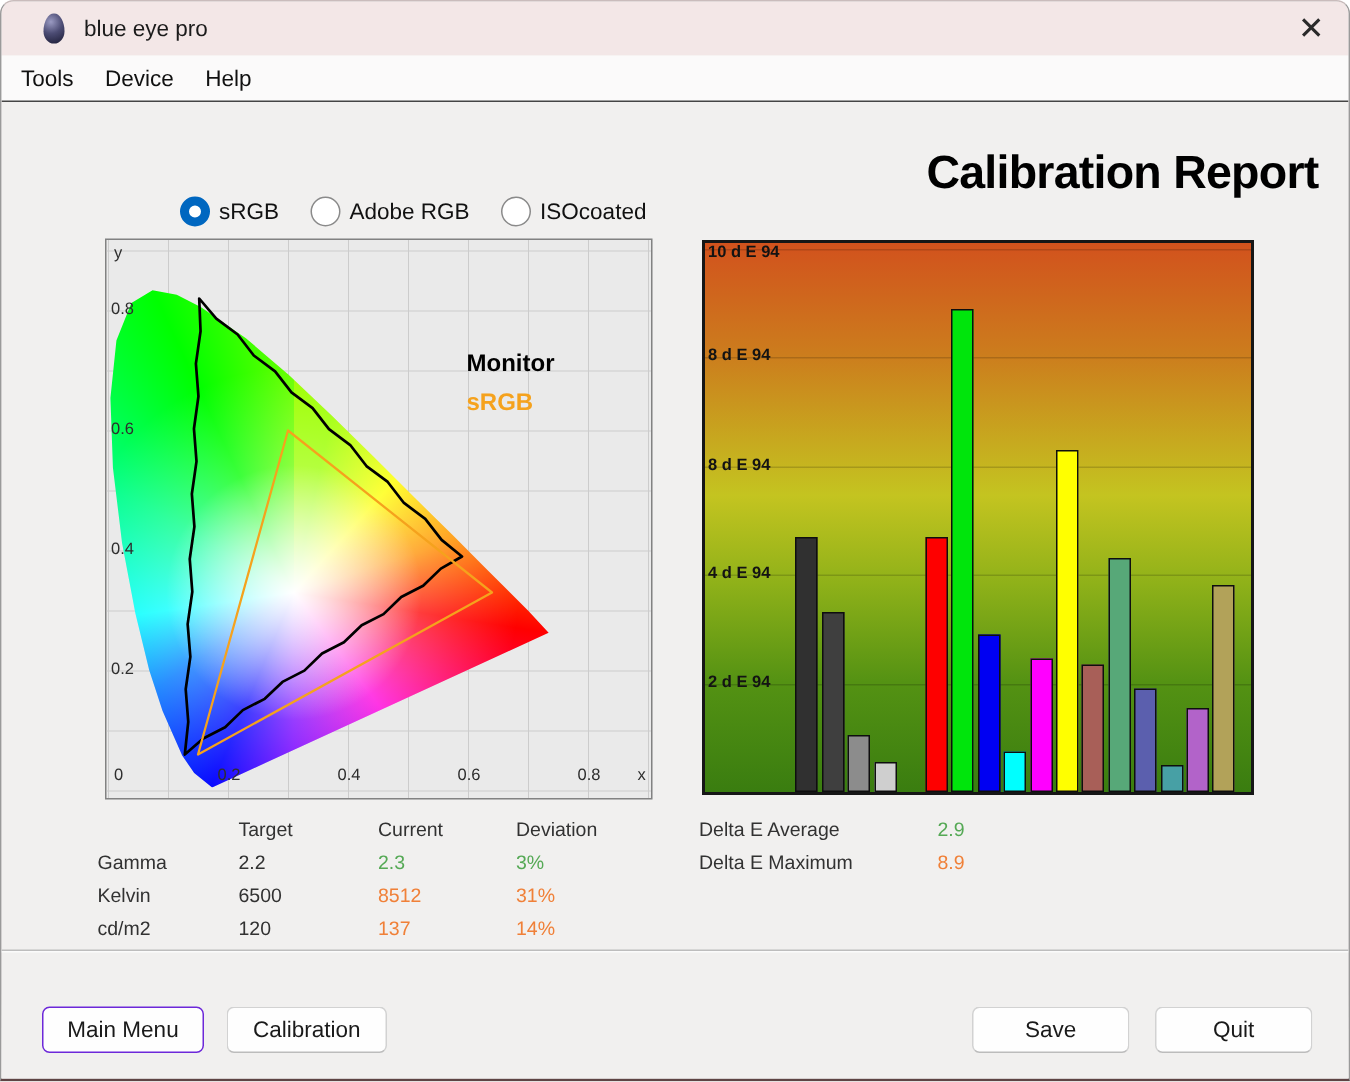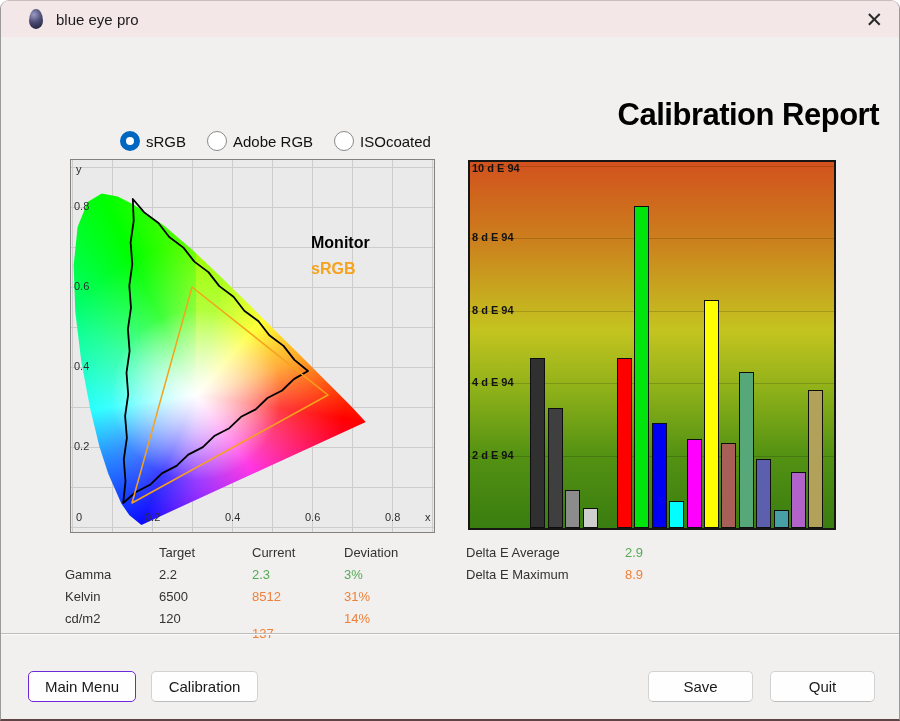--- a/index.html
+++ b/index.html
@@ -75,20 +75,25 @@
 <body>
 
 <div class="window">
 
   <div class="titlebar">
     <div class="egg"></div>
     <div class="win-title">blue eye pro</div>
     <div class="close-btn">✕</div>
   </div>
 
+  <div class="menubar">
+    <div class="menu-item">Tools</div>
+    <div class="menu-item">Device</div>
+    <div class="menu-item">Help</div>
+  </div>
 
   <div class="content">
 
     <div class="report-title">Calibration Report</div>
 
     <div class="radio-row">
       <div class="radio-option selected">
         <span class="radio-circle"></span>
         <span class="radio-label">sRGB</span>
       </div>
@@ -164,21 +169,21 @@
     <span class="t-text ok" style="left:251px; top:499px;">2.3</span>
     <span class="t-text ok" style="left:343px; top:499px;">3%</span>
 
     <span class="t-text" style="left:64px;  top:521px;">Kelvin</span>
     <span class="t-text" style="left:158px; top:521px;">6500</span>
     <span class="t-text off" style="left:251px; top:521px;">8512</span>
     <span class="t-text off" style="left:343px; top:521px;">31%</span>
 
     <span class="t-text" style="left:64px;  top:543px;">cd/m2</span>
     <span class="t-text" style="left:158px; top:543px;">120</span>
-    <span class="t-text off" style="left:251px; top:558px;">137</span>
+    <span class="t-text off" style="left:251px; top:543px;">137</span>
     <span class="t-text off" style="left:343px; top:543px;">14%</span>
 
     <span class="t-text" style="left:465px; top:477px;">Delta E Average</span>
     <span class="t-text ok" style="left:624px; top:477px;">2.9</span>
     <span class="t-text" style="left:465px; top:499px;">Delta E Maximum</span>
     <span class="t-text off" style="left:624px; top:499px;">8.9</span>
 
     <div class="divider"></div>
 
     <button class="btn primary" style="left:27px;  width:106px;">Main Menu</button>

